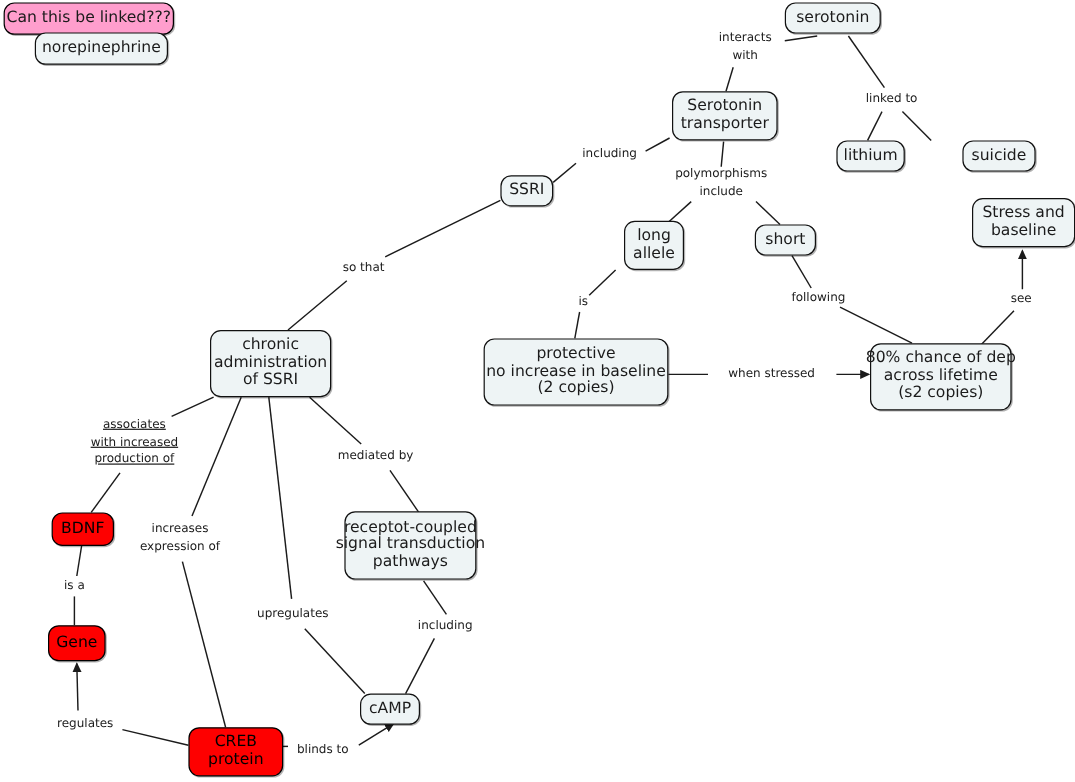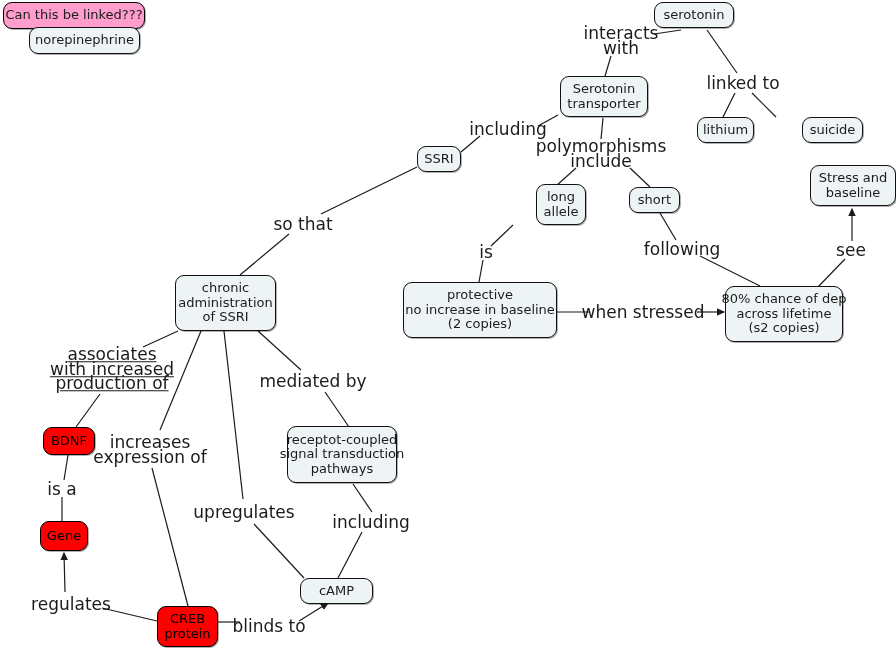--- a/index.html
+++ b/index.html
@@ -53,21 +53,21 @@
     background: #ff9ecd;
     border-color: #000000;
     border-width: 1.4px;
     color: #1b1b1b;
   }
   .node.white {
     background: #eef4f5;
   }
   .edge-label {
     position: absolute;
-    font-size: 17px;
+    font-size: 10px;
     line-height: 14.5px;
     color: #1b1b1b;
     text-align: center;
     white-space: pre;
     background: transparent;
     transform: translate(-50%, -50%);
   }
 </style>
 </head>
 <body>
@@ -120,41 +120,41 @@
   </svg>
   <div id="node-group">
       <div class="node pink" style="left: 3px; top: 2px; width: 142px; height: 27px;">Can this be linked???</div>
       <div class="node white" style="left: 29px; top: 27px; width: 111px; height: 27px;">norepinephrine</div>
       <div class="node white" style="left: 654px; top: 2px; width: 80px; height: 26px;">serotonin</div>
       <div class="node white" style="left: 560px; top: 76px; width: 88px; height: 41px;">Serotonin
 transporter</div>
       <div class="node white" style="left: 697px; top: 117px; width: 57px; height: 26px;">lithium</div>
       <div class="node white" style="left: 759px; top: 117px; width: 61px; height: 26px; margin-left: 43px;">suicide</div>
       <div class="node white" style="left: 417px; top: 146px; width: 44px; height: 26px;">SSRI</div>
-      <div class="node white" style="left: 536px; top: 184px; width: 50px; height: 41px;">long
+      <div class="node white" style="left: 520px; top: 184px; width: 50px; height: 41px;">long
 allele</div>
       <div class="node white" style="left: 629px; top: 187px; width: 51px; height: 26px;">short</div>
       <div class="node white" style="left: 810px; top: 165px; width: 86px; height: 41px;">Stress and
 baseline</div>
       <div class="node white" style="left: 175px; top: 275px; width: 101px; height: 56px;">chronic
 administration
 of SSRI</div>
       <div class="node white" style="left: 403px; top: 282px; width: 154px; height: 56px;">protective
 no increase in baseline
 (2 copies)</div>
       <div class="node white" style="left: 725px; top: 286px; width: 118px; height: 56px;">80% chance of dep
 across lifetime
 (s2 copies)</div>
       <div class="node red" style="left: 43px; top: 427px; width: 52px; height: 28px;">BDNF</div>
       <div class="node white" style="left: 287px; top: 426px; width: 110px; height: 57px;">receptot-coupled
 signal transduction
 pathways</div>
       <div class="node red" style="left: 40px; top: 521px; width: 48px; height: 30px;">Gene</div>
-      <div class="node white" style="left: 300px; top: 578px; width: 73px; height: 26px;">cAMP</div>
-      <div class="node red" style="left: 157px; top: 606px; width: 61px; height: 41px;">CREB
+      <div class="node white" style="left: 300px; top: 578px; width: 50px; height: 26px;">cAMP</div>
+      <div class="node red" style="left: 157px; top: 606px; width: 79px; height: 41px;">CREB
 protein</div>
     </div>
   <div id="label-group">
       <div class="edge-label" style="left: 621px; top: 40px;">interacts
 with</div>
       <div class="edge-label" style="left: 743px; top: 83px;">linked to</div>
       <div class="edge-label" style="left: 508px; top: 129px;">including</div>
       <div class="edge-label" style="left: 601px; top: 153px;">polymorphisms
 include</div>
       <div class="edge-label" style="left: 303px; top: 224px;">so that</div>

